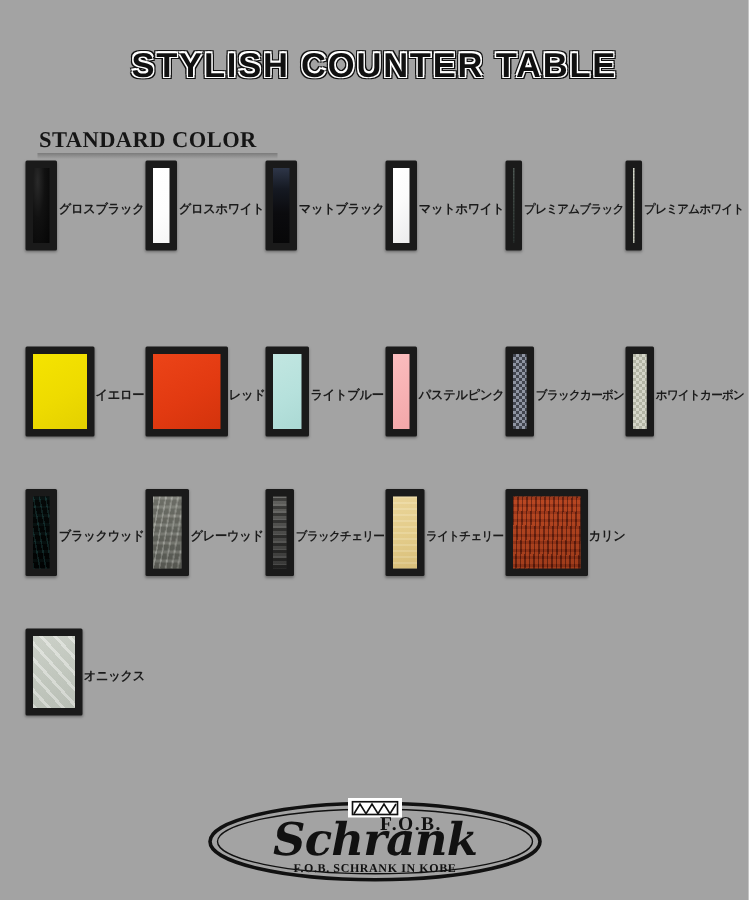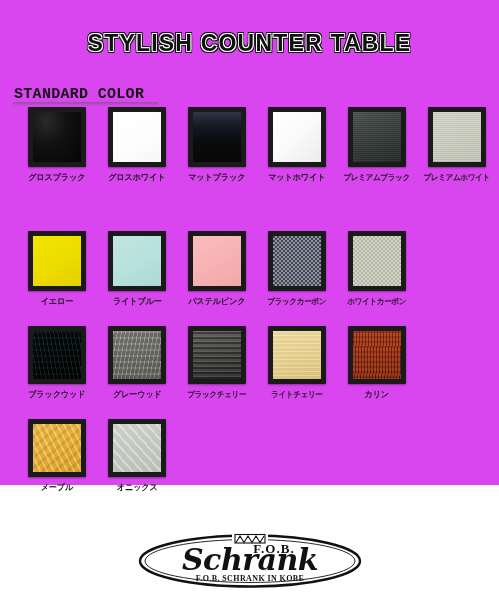--- a/index.html
+++ b/index.html
@@ -2,21 +2,21 @@
 <html><head>
 <meta charset="utf-8">
 <style>
   html,body{margin:0;padding:0;}
   body{
     width:499px;height:600px;overflow:hidden;
     background:#ffffff;
     font-family:"Liberation Sans","DejaVu Sans",sans-serif;
     -webkit-font-smoothing:antialiased;
   }
-  .page{position:relative;width:499px;height:485px;background:#d946ef;}
+  .page{position:relative;width:499px;height:600px;background:#a3a3a3;}
 
   
   .title-wrap{
     position:absolute;left:0;top:26px;width:499px;height:34px;
     display:flex;align-items:center;justify-content:center;
   }
   .title{
     font-family:"Liberation Sans","DejaVu Sans",sans-serif;
     font-size:23px;font-weight:bold;letter-spacing:1.2px;
     color:#111;
@@ -27,37 +27,37 @@
        0.9px  0.9px 0 #ffffff,
       -1.6px 0 0 #111, 1.6px 0 0 #111,
        0 -1.6px 0 #111, 0 1.6px 0 #111,
       -1.7px -1.7px 0 #111, 1.7px -1.7px 0 #111,
       -1.7px 1.7px 0 #111, 1.7px 1.7px 0 #111;
     white-space:nowrap;
   }
 
   
   .section-head{
-    position:absolute;left:14px;
-    font-family:Liberation Mono, monospace;
+    position:absolute;left:26px;
+    font-family:Liberation Serif, serif;
     font-size:15px;font-weight:bold;letter-spacing:0.3px;
     color:#151515;white-space:nowrap;
     padding-bottom:2px;
   }
   .section-head::after{
     content:"";position:absolute;left:-1px;right:-14px;bottom:-1px;height:4px;
     background:linear-gradient(to bottom,rgba(90,90,90,.55),rgba(190,190,190,0));
   }
   .section-head.std{top:86px;}
   .section-head.opt{top:210px;}
 
   
   .row{position:absolute;left:0;width:499px;display:flex;}
   .cell{
-    width:80px;display:flex;flex-direction:column;align-items:center;
+    width:80px;display:flex;flex-direction:row;align-items:center;
     flex:0 0 80px;
   }
   .row.std{top:107px;padding-left:17px;}
   .row.opt1{top:231px;padding-left:17px;}
   .row.opt2{top:326px;padding-left:17px;}
   .row.opt3{top:419px;padding-left:17px;}
 
   .swatch{
     width:58px;height:60px;
     background:#1a1a1a;
@@ -197,20 +197,26 @@
 
   <div class="row opt1">
     <div class="cell">
       <div class="swatch">
           <span class="face f-yellow"></span>
         </div>
       <div class="label">イエロー</div>
     </div>
     <div class="cell">
       <div class="swatch">
+          <span class="face f-red"></span>
+        </div>
+      <div class="label">レッド</div>
+    </div>
+    <div class="cell">
+      <div class="swatch">
           <span class="face f-lightblue"></span>
         </div>
       <div class="label">ライトブルー</div>
     </div>
     <div class="cell">
       <div class="swatch">
           <span class="face f-pink"></span>
         </div>
       <div class="label">パステルピンク</div>
     </div>
@@ -255,26 +261,20 @@
     </div>
     <div class="cell">
       <div class="swatch">
           <span class="face f-karin"></span>
         </div>
       <div class="label">カリン</div>
     </div>
   </div>
 
   <div class="row opt3">
-    <div class="cell">
-      <div class="swatch">
-          <span class="face f-maple"></span>
-        </div>
-      <div class="label">メープル</div>
-    </div>
     <div class="cell">
       <div class="swatch">
           <span class="face f-onyx"></span>
         </div>
       <div class="label">オニックス</div>
     </div>
   </div>
 
   <div class="logo">
     <svg width="226" height="62" viewBox="0 0 226 62">

